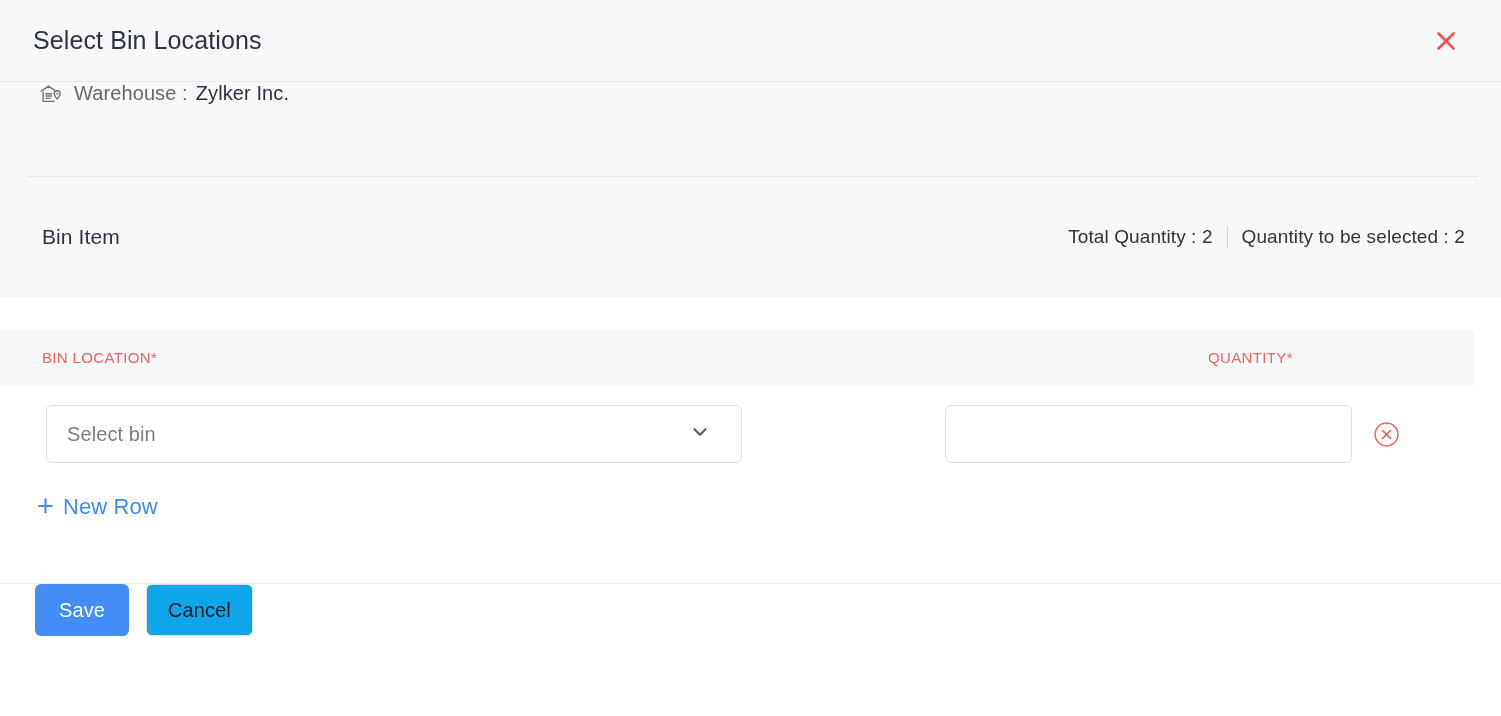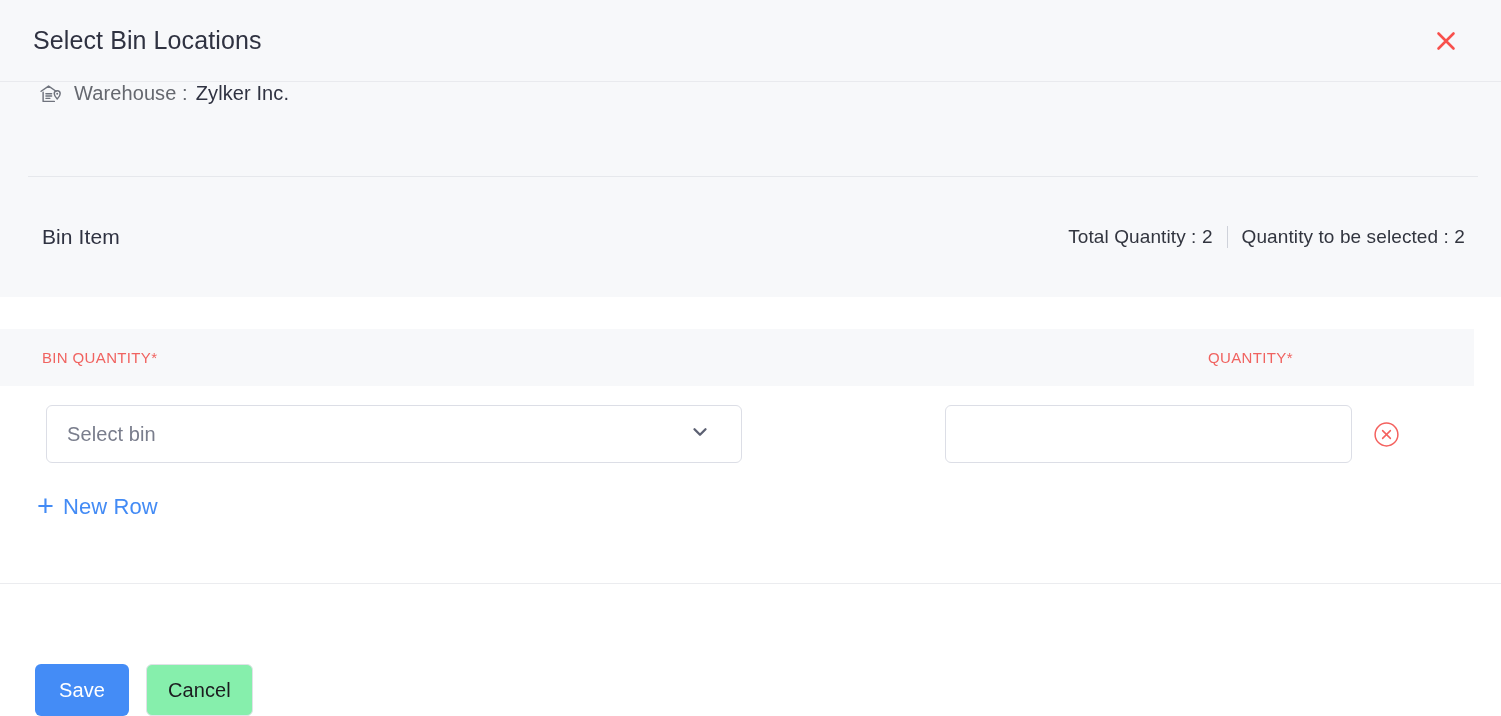--- a/index.html
+++ b/index.html
@@ -237,21 +237,21 @@
 
   
   .footer-divider {
     height: 1px;
     background: #ebecef;
     width: 100%;
   }
   .modal-footer {
     height: 132px;
     display: flex;
-    align-items: flex-end;
+    align-items: flex-start;
     padding-left: 35px;
     box-sizing: border-box;
     flex: 0 0 auto;
     background: #ffffff;
   }
   .btn {
     font-family: "Liberation Sans", sans-serif;
     font-size: 20px;
     border-radius: 6px;
     border: 1px solid transparent;
@@ -260,21 +260,21 @@
     box-sizing: border-box;
   }
   .btn-save {
     background: #448cf6;
     color: #ffffff;
     height: 52px;
     padding: 0 23px;
     margin-right: 17px;
   }
   .btn-cancel {
-    background: #86efac;
+    background: #0ea5e9;
     color: #1b1c1f;
     height: 52px;
     padding: 0 21px;
     border: 1px solid #e0e2e7;
   }
 </style>
 </head>
 <body>
 
 <div class="modal">
@@ -311,21 +311,21 @@
       <div class="qty-summary">
         <span>Total Quantity : 2</span>
         <span class="sep"></span>
         <span>Quantity to be selected : 2</span>
       </div>
     </div>
   </div>
 
   <div class="table-area">
     <div class="table-header">
-      <div class="th th-bin">BIN QUANTITY*</div>
+      <div class="th th-bin">BIN LOCATION*</div>
       <div class="th th-qty">QUANTITY*</div>
     </div>
 
     <div class="table-row">
       <div class="cell-bin">
         <div class="select-bin">
           <span class="select-bin-placeholder">Select bin</span>
           <span>
             <svg width="20" height="20" viewBox="0 0 20 20" aria-hidden="true">
               <path d="M4.5 7.2 L10 12.8 L15.5 7.2" fill="none" stroke="#5c6072" stroke-width="2.3" stroke-linecap="round" stroke-linejoin="round"></path>

